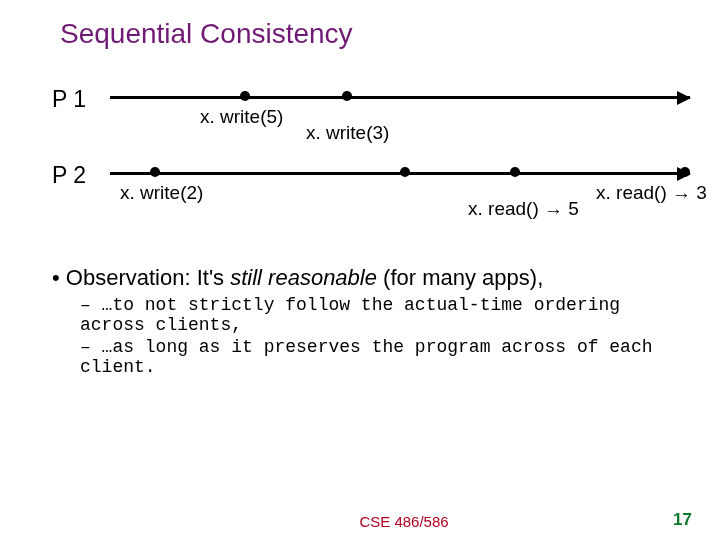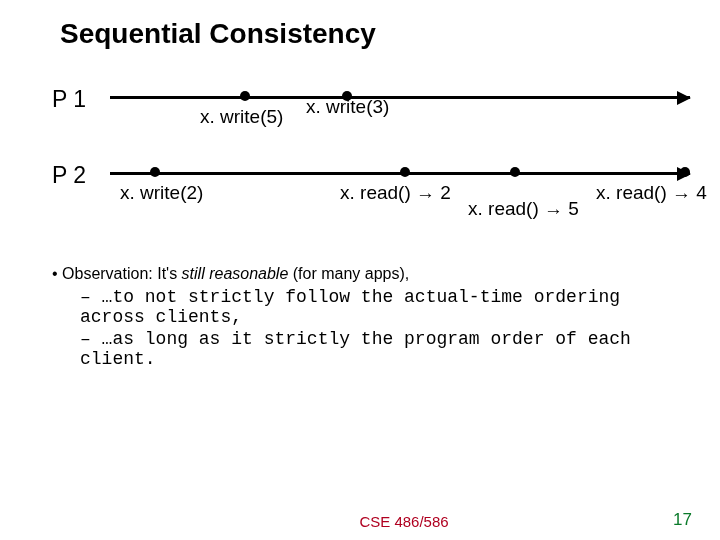--- a/index.html
+++ b/index.html
@@ -13,23 +13,23 @@
     position: relative;
     overflow: hidden;
   }
   .slide {
     padding: 18px 30px 0 30px;
     box-sizing: border-box;
     height: 100%;
     position: relative;
   }
   .title {
-    color: #000000;
+    color: #701a75;
     font-size: 28px;
-    font-weight: bold;
+    font-weight: normal;
     margin: 0 0 40px 30px;
   }
   .diagram {
     position: relative;
     height: 150px;
     margin-left: 10px;
   }
   .proc-label {
     position: absolute;
     font-size: 23px;
@@ -60,21 +60,21 @@
     position: absolute;
     font-size: 19px;
     white-space: nowrap;
   }
   .bullets {
     margin-top: 25px;
     padding-left: 22px;
     padding-right: 10px;
   }
   .b1 {
-    font-size: 16px;
+    font-size: 22px;
     margin: 0 0 4px 0;
   }
   .sub {
     font-size: 18px;
     margin: 2px 0 2px 28px;
     font-family: Liberation Mono, monospace;
   }
   em.special { font-style: italic; }
   .footer {
     position: absolute;
@@ -85,51 +85,50 @@
     color: #b00020;
     font-size: 15px;
     margin-left: 44px;
   }
   .pagenum {
     position: absolute;
     right: 28px;
     bottom: 10px;
     color: #0a7a2a;
     font-size: 17px;
-    font-weight: normal;
+    font-weight: bold;
   }
 </style>
 </head>
 <body>
 
 <div class="slide">
   <h1 class="title">Sequential Consistency</h1>
 
   <div class="diagram">
 
     <div class="proc-label" style="top:-4px">P 1</div>
     <div class="timeline" style="top:6px; left:70px; width:580px"></div>
     <div class="dot" style="top:1px; left:200px"></div>
     <div class="dot" style="top:1px; left:302px"></div>
     <div class="ev" style="top:16px; left:160px">x. write(5)</div>
-    <div class="ev" style="top:6px; left:266px">x. write(3)</div>
+    <div class="ev" style="top:32px; left:266px">x. write(3)</div>
 
     <div class="proc-label" style="top:72px">P 2</div>
     <div class="timeline" style="top:82px; left:70px; width:580px"></div>
     <div class="dot" style="top:77px; left:110px"></div>
     <div class="dot" style="top:77px; left:360px"></div>
     <div class="dot" style="top:77px; left:470px"></div>
     <div class="dot" style="top:77px; left:640px"></div>
     <div class="ev" style="top:92px; left:80px">x. write(2)</div>
-    <div class="ev" style="top:92px; left:300px">x. read() → 2</div>
     <div class="ev" style="top:108px; left:428px">x. read() → 5</div>
-    <div class="ev" style="top:92px; left:556px">x. read() → 4</div>
+    <div class="ev" style="top:92px; left:556px">x. read() → 3</div>
   </div>
 
   <div class="bullets">
     <p class="b1">• <span>Observation: It's </span><em class="special">still reasonable</em><span> (for many apps),</span></p>
     <p class="sub">– …to not strictly follow the actual-time ordering across clients,</p>
-    <p class="sub">– …as long as it strictly the program order of each client.</p>
+    <p class="sub">– …as long as it preserves the program across of each client.</p>
   </div>
 
   <div class="footer">CSE 486/586</div>
   <div class="pagenum">17</div>
 </div>
 
 </body></html>

